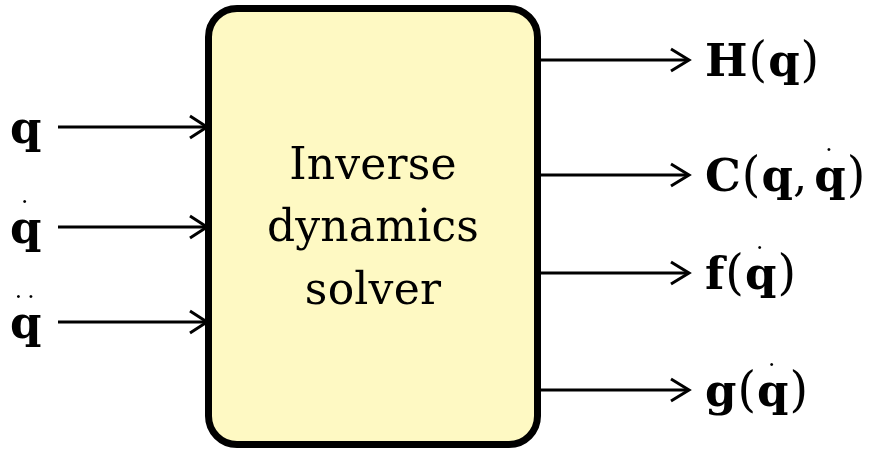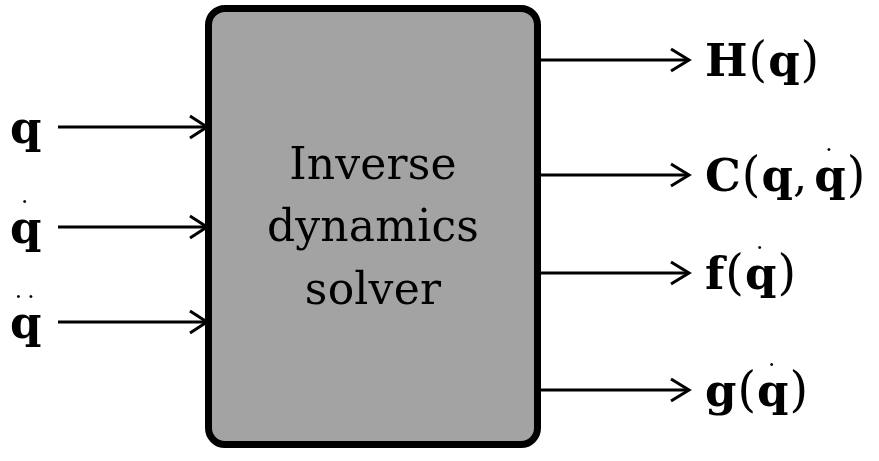--- a/index.html
+++ b/index.html
@@ -26,22 +26,22 @@
 
   
   .solver-block {
     position: absolute;
     left: 205px;
     top: 5px;
     width: 336px;
     height: 443px;
     box-sizing: border-box;
     border: 7px solid #000000;
-    border-radius: 20px;
-    background: #a3a3a3;
+    border-radius: 32px;
+    background: #fef9c3;
     display: flex;
     align-items: center;
     justify-content: center;
   }
   .solver-block-label {
     font-family: "DejaVu Serif", "Liberation Serif", serif;
     font-weight: 400;
     font-size: 44px;
     line-height: 1.42;
     text-align: center;

